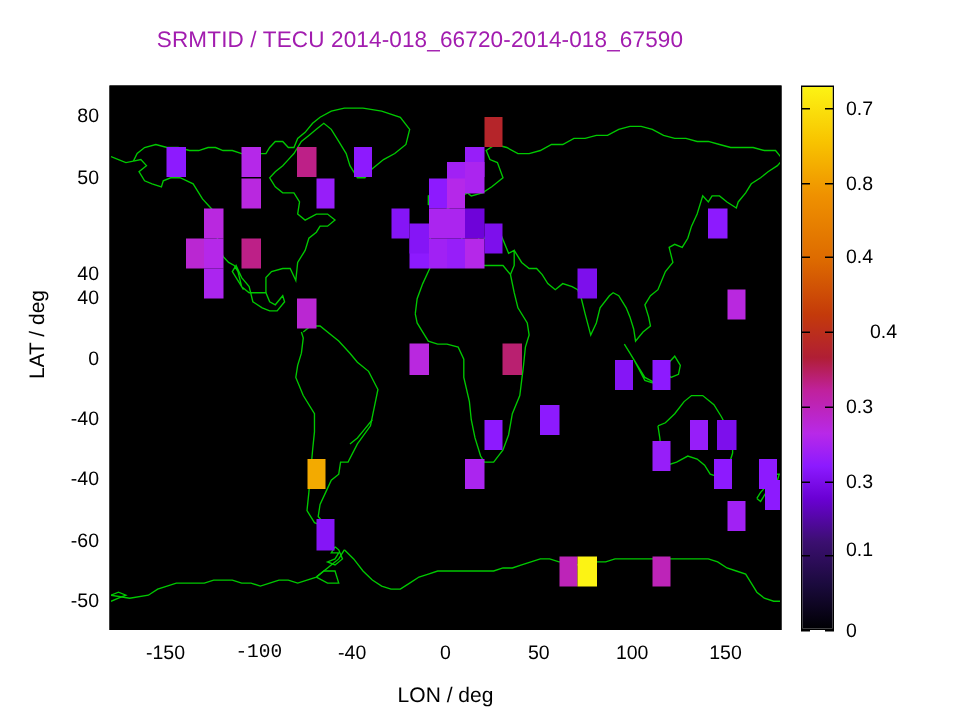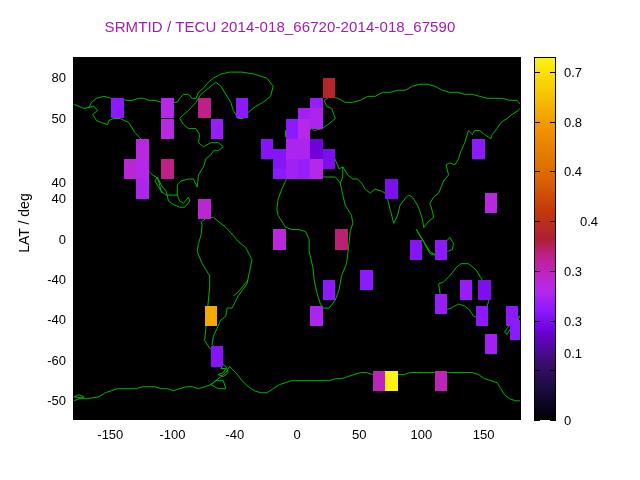--- a/index.html
+++ b/index.html
@@ -153,28 +153,29 @@
       <div class="tick-label ytick" style="top: 157.833px; margin-top: 24px;">40</div>
       <div class="tick-label ytick" style="top: 198.167px;">40</div>
       <div class="tick-label ytick" style="top: 238.5px;">0</div>
       <div class="tick-label ytick" style="top: 278.833px;">-40</div>
       <div class="tick-label ytick" style="top: 319.167px;">-40</div>
       <div class="tick-label ytick" style="top: 359.5px; margin-left: 29px;">-60</div>
       <div class="tick-label ytick" style="top: 399.833px;">-50</div>
     </div>
   <div id="xtick-wrap">
       <div class="tick-label xtick" style="left: 110.333px;">-150</div>
-      <div class="tick-label xtick" style="left: 172.556px;">-100</div>
+      <div class="tick-label xtick" style="left: 172.556px; font-family: Liberation Mono, monospace;">-100</div>
       <div class="tick-label xtick" style="left: 234.778px;">-40</div>
       <div class="tick-label xtick" style="left: 297px;">0</div>
       <div class="tick-label xtick" style="left: 359.222px;">50</div>
       <div class="tick-label xtick" style="left: 421.444px;">100</div>
       <div class="tick-label xtick" style="left: 483.667px; text-align: right;">150</div>
     </div>
 
+  <div id="xlabel">LON / deg</div>
   <div id="ylabel">LAT / deg</div>
 
   <div id="colorbar">
     <div id="colorbar-gradient" style="background: linear-gradient(to top, rgb(0, 0, 4) 0%, rgb(26, 10, 60) 8%, rgb(59, 15, 112) 16%, rgb(106, 0, 212) 24%, rgb(140, 26, 255) 30%, rgb(184, 41, 232) 36%, rgb(192, 33, 156) 44%, rgb(176, 30, 53) 50%, rgb(196, 58, 10) 58%, rgb(221, 106, 0) 68%, rgb(239, 145, 0) 80%, rgb(248, 196, 0) 90%, rgb(252, 243, 20) 100%);"></div>
   </div>
   <div id="cb-tick-wrap">
       <div class="cb-tick " style="top: 71.9178px;"></div>
       <div class="cb-tick right" style="top: 71.9178px;"></div>
       <div class="cb-label" style="top: 71.9178px; text-align: center;">0.7</div>
       <div class="cb-tick " style="top: 121.644px;"></div>
@@ -187,19 +188,19 @@
       <div class="cb-tick right" style="top: 221.096px;"></div>
       <div class="cb-label" style="top: 221.096px; margin-left: 16px;">0.4</div>
       <div class="cb-tick " style="top: 270.822px;"></div>
       <div class="cb-tick right" style="top: 270.822px;"></div>
       <div class="cb-label" style="top: 270.822px;">0.3</div>
       <div class="cb-tick " style="top: 320.548px;"></div>
       <div class="cb-tick right" style="top: 320.548px;"></div>
       <div class="cb-label" style="top: 320.548px;">0.3</div>
       <div class="cb-tick " style="top: 370.274px;"></div>
       <div class="cb-tick right" style="top: 370.274px;"></div>
-      <div class="cb-label" style="top: 353px; text-align: right;">0.1</div>
+      <div class="cb-label" style="top: 366px; text-align: right;">0.1</div>
       <div class="cb-tick " style="top: 420px;"></div>
       <div class="cb-tick right" style="top: 420px;"></div>
       <div class="cb-label" style="top: 420px;">0</div>
     </div>
 
 </div>
 
 </body></html>

